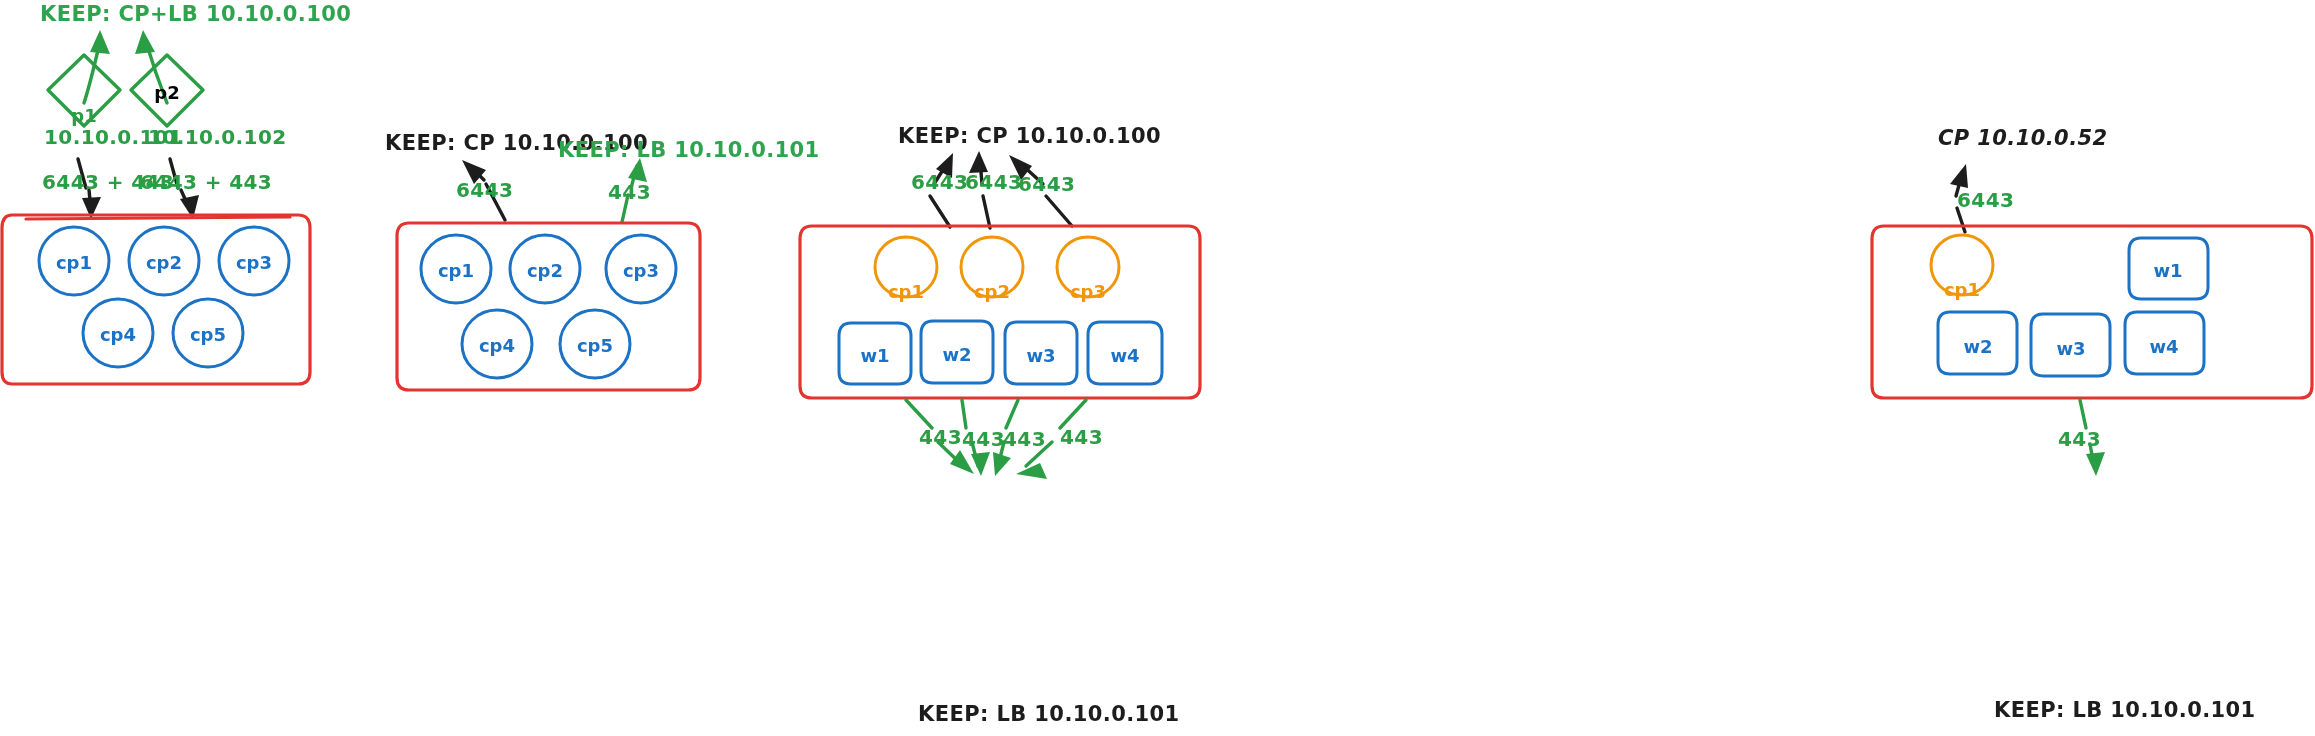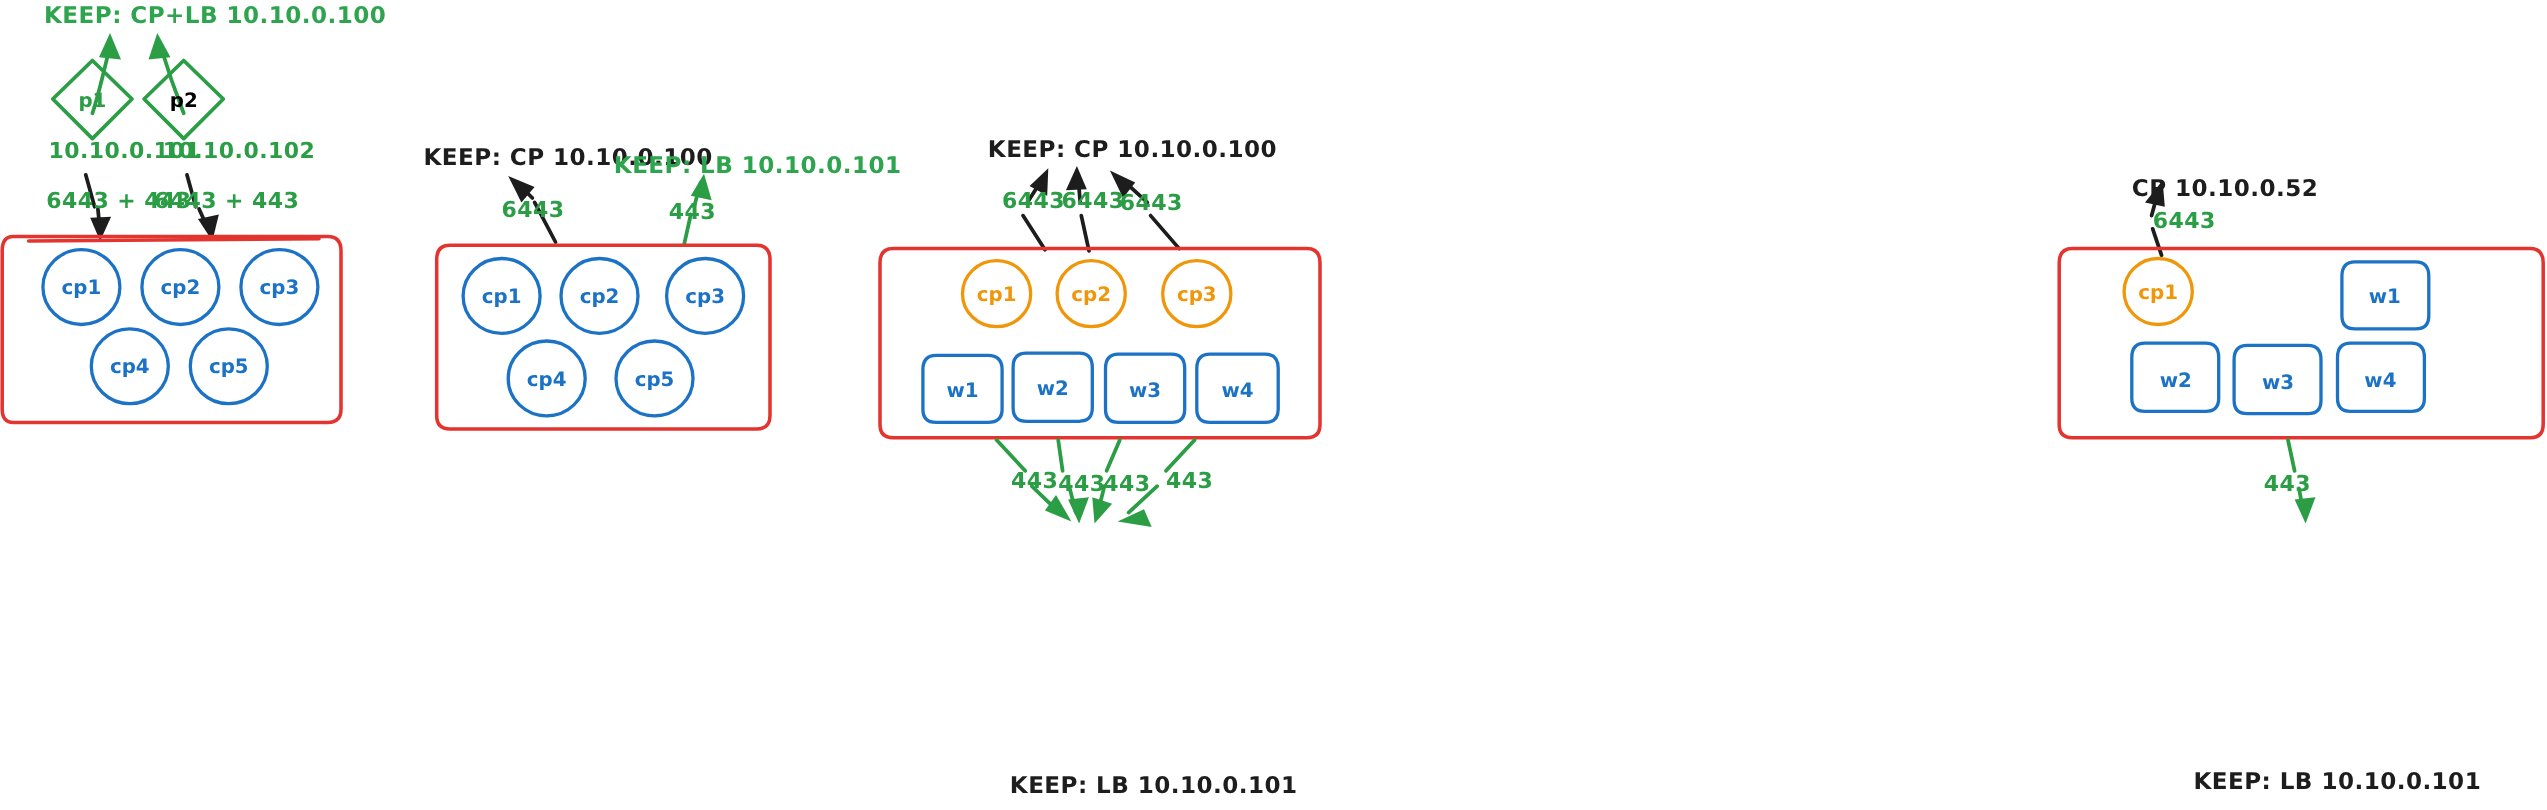--- a/index.html
+++ b/index.html
@@ -27,21 +27,21 @@
     font-family: "DejaVu Sans", sans-serif;
     letter-spacing: 0.4px;
   }
   .lbl-keep {
     font-size: 21px;
     font-weight: 700;
   }
   .black { color: #1d1d1d; }
   .green { color: #2ea44f; }
   .blue { color: #1c72c4; }
-  .orange { color: #f0960a; }
+  .orange { color: #f0960a; margin-top: 23px; }
   .port {
     font-size: 20px;
     font-weight: 700;
     color: #2a9d45;
   }
   .ip {
     font-size: 20px;
     font-weight: 700;
     color: #2a9d45;
   }
@@ -296,21 +296,21 @@
   <div class="node-label blue" style="left:1041px; top:355px;">w3</div>
   <div class="node-label blue" style="left:1125px; top:355px;">w4</div>
 
   <div class="lbl port" style="left:919px; top:425px;">443</div>
   <div class="lbl port" style="left:962px; top:427px;">443</div>
   <div class="lbl port" style="left:1003px; top:427px;">443</div>
   <div class="lbl port" style="left:1060px; top:425px;">443</div>
 
   <div class="lbl lbl-keep black" style="left:918px; top:702px;">KEEP: LB 10.10.0.101</div>
 
-  <div class="lbl lbl-keep black" style="left:1938px; top:159px;">CP 10.10.0.52</div>
+  <div class="lbl lbl-keep black" style="left:1938px; top:126px;font-style:italic;">CP 10.10.0.52</div>
 
   <div class="lbl port" style="left:1957px; top:188px;">6443</div>
 
   <div class="node-label orange" style="left:1962px; top:266px;">cp1</div>
 
   <div class="node-label blue" style="left:2168px; top:270px;">w1</div>
   <div class="node-label blue" style="left:1978px; top:346px;">w2</div>
   <div class="node-label blue" style="left:2071px; top:348px;">w3</div>
   <div class="node-label blue" style="left:2164px; top:346px;">w4</div>
 

